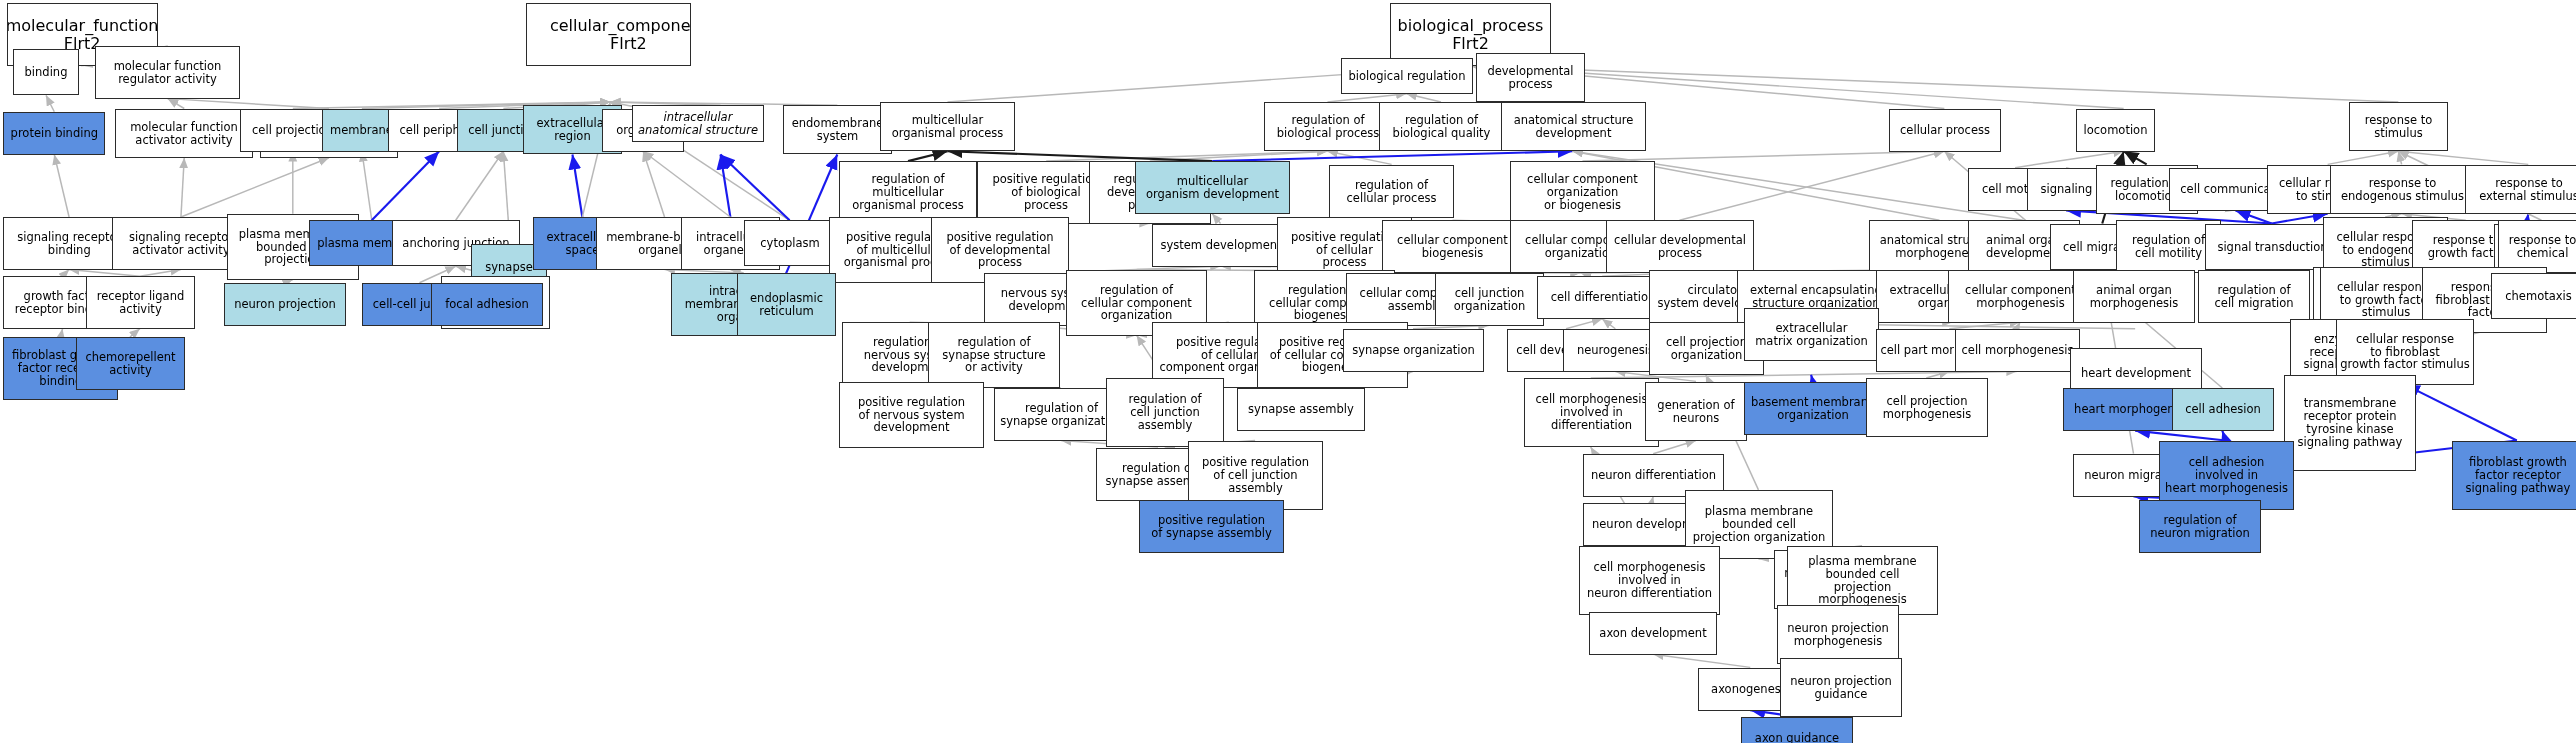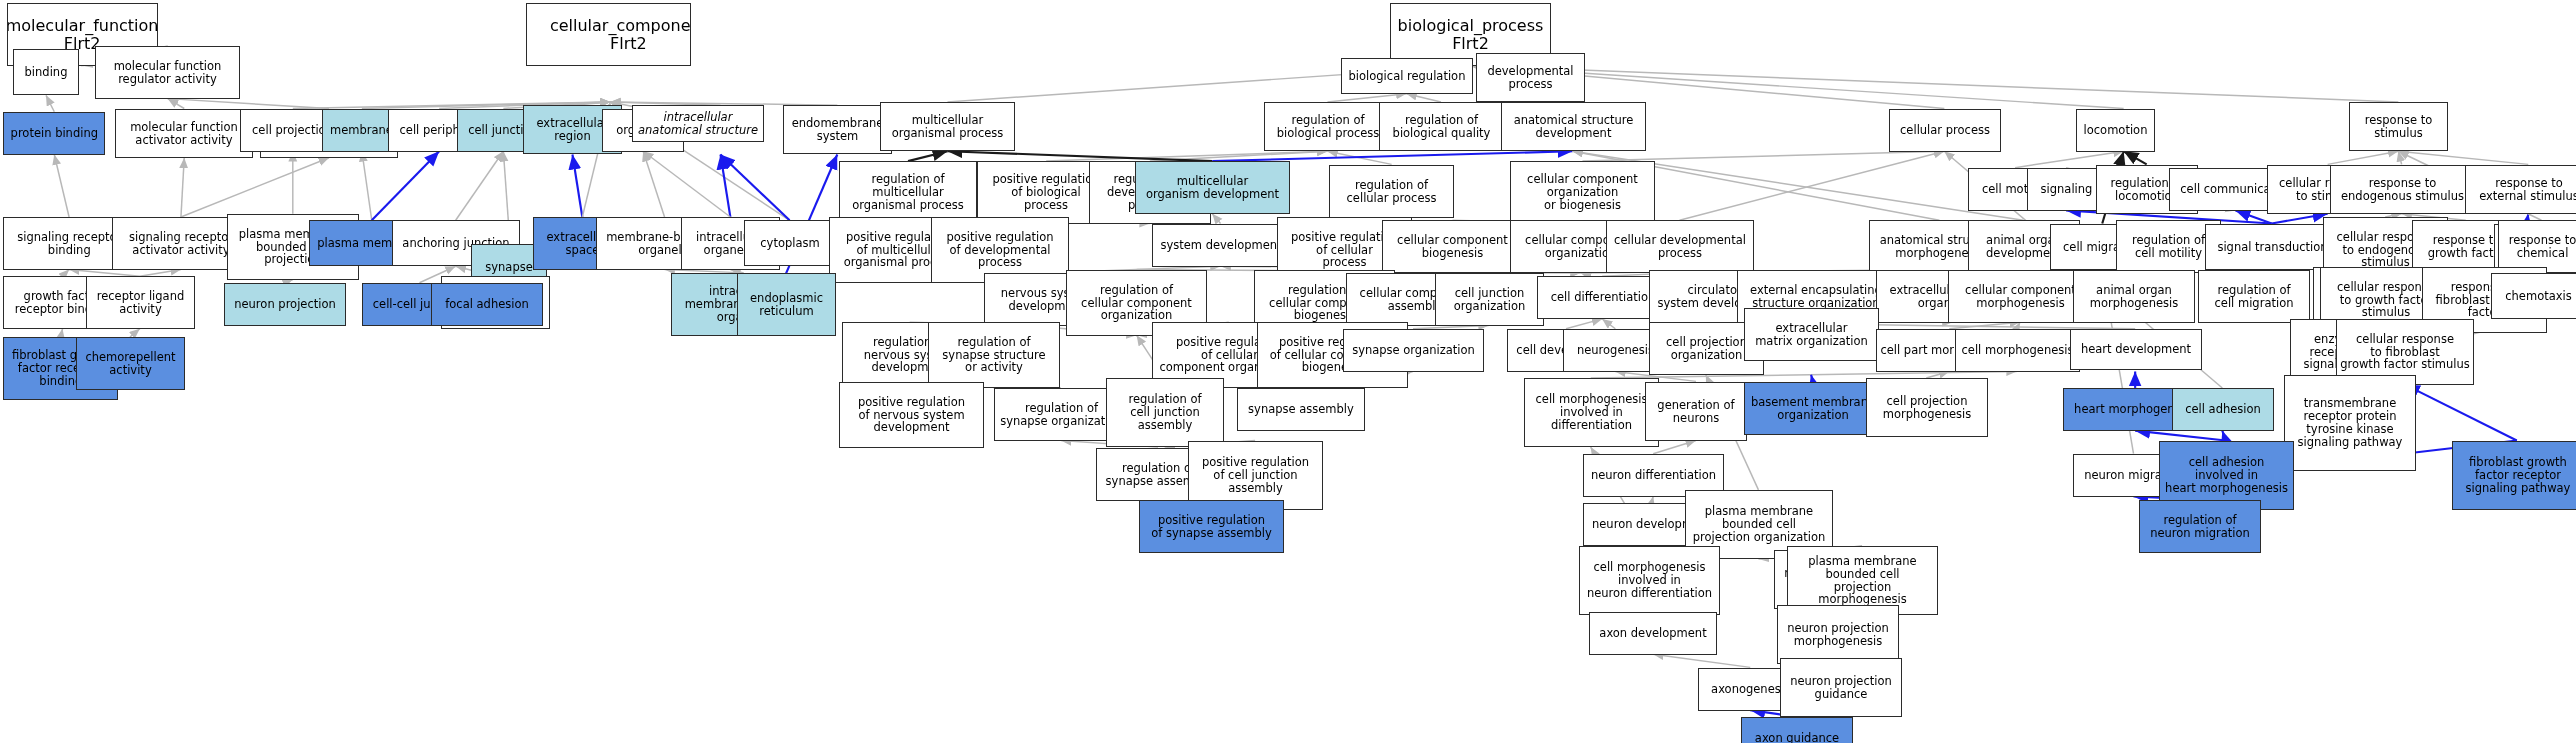--- a/index.html
+++ b/index.html
@@ -379,21 +379,21 @@
 biogenesis</div>
     <div class="node white" style="left: 1343px; top: 329px; width: 141px; height: 43px;">synapse organization</div>
     <div class="node white" style="left: 1507px; top: 329px; width: 118px; height: 43px;">cell development</div>
     <div class="node white" style="left: 1563px; top: 329px; width: 105px; height: 43px;">neurogenesis</div>
     <div class="node white" style="left: 1649px; top: 322px; width: 115px; height: 53px;">cell projection
 organization</div>
     <div class="node white" style="left: 1744px; top: 308px; width: 135px; height: 53px;">extracellular
 matrix organization</div>
     <div class="node white" style="left: 1876px; top: 329px; width: 148px; height: 43px;">cell part morphogenesis</div>
     <div class="node white" style="left: 1955px; top: 329px; width: 125px; height: 43px;">cell morphogenesis</div>
-    <div class="node white" style="left: 2070px; top: 329px; width: 132px; height: 41px;">heart development</div>
+    <div class="node white" style="left: 2070px; top: 348px; width: 132px; height: 51px;">heart development</div>
     <div class="node white" style="left: 2290px; top: 319px; width: 132px; height: 66px;">enzyme-linked
 receptor protein
 signaling pathway</div>
     <div class="node white" style="left: 2336px; top: 319px; width: 138px; height: 66px;">cellular response
 to fibroblast
 growth factor stimulus</div>
     <div class="node white" style="left: 839px; top: 382px; width: 145px; height: 66px;">positive regulation
 of nervous system
 development</div>
     <div class="node white" style="left: 994px; top: 388px; width: 135px; height: 53px;">regulation of

